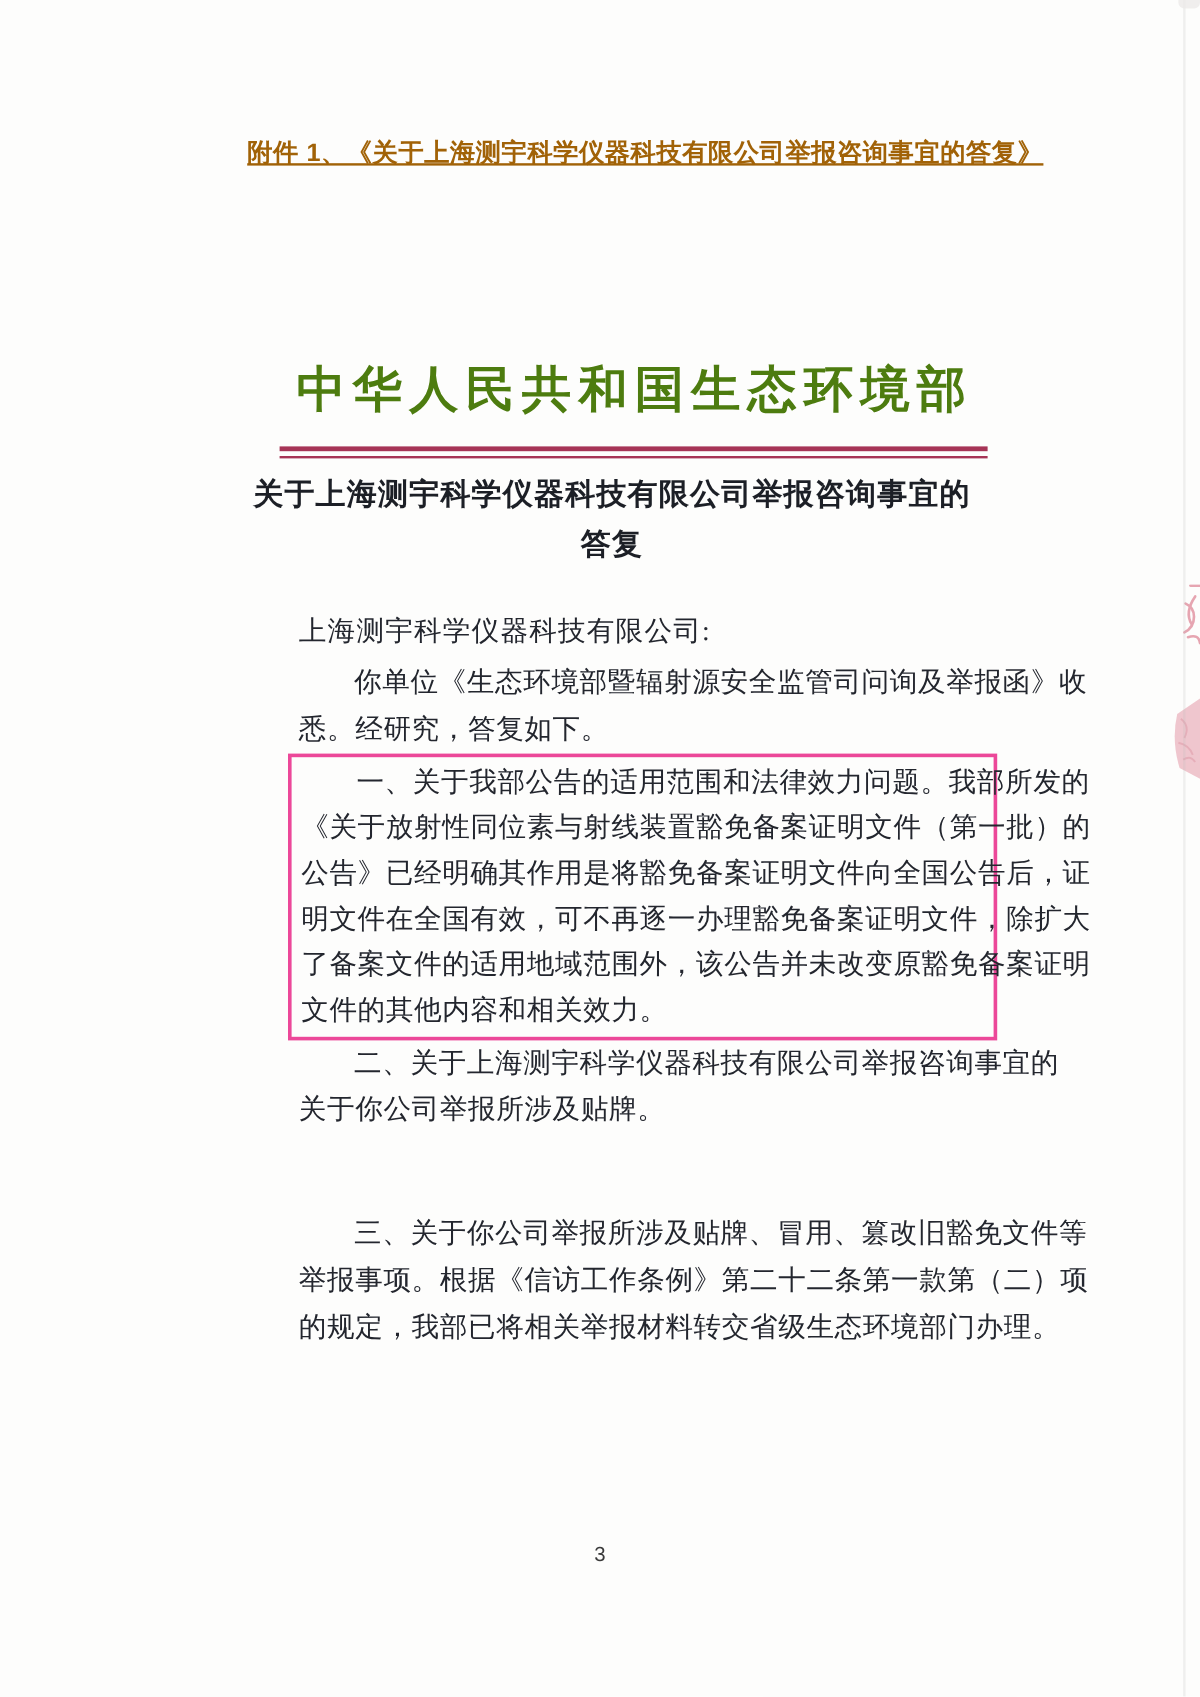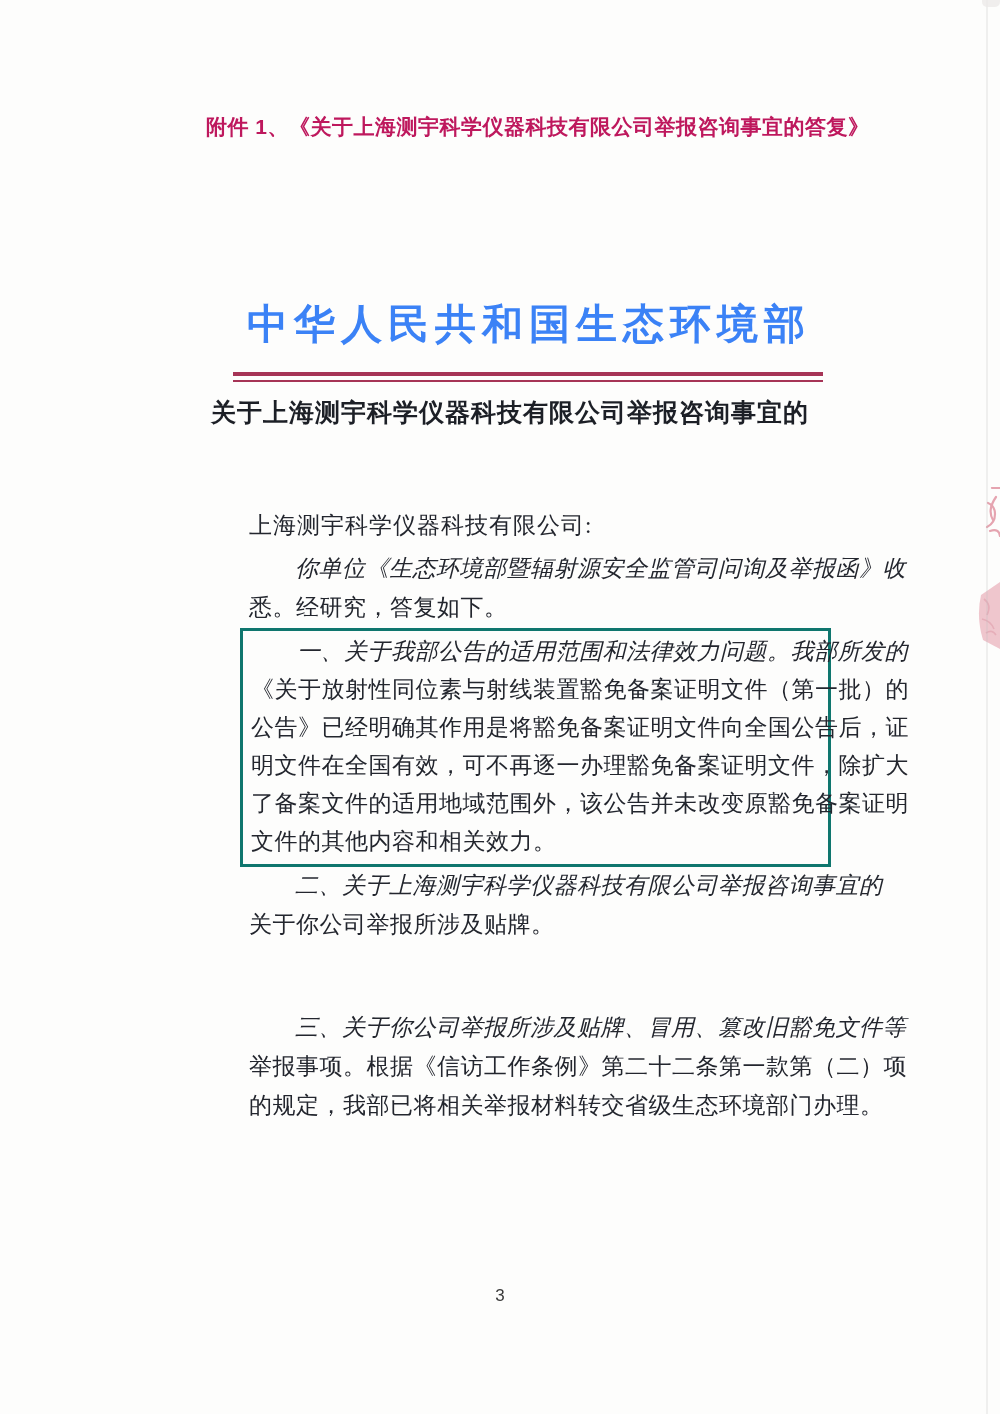--- a/index.html
+++ b/index.html
@@ -5,53 +5,54 @@
   html,body{margin:0;padding:0;background:#ffffff;}
   .page{
     position:relative;width:1000px;height:1414px;margin:0 auto;
     background:#fdfdfc;overflow:hidden;
     font-family:"Liberation Serif","DejaVu Serif",serif;color:#21242b;
   }
   
   .attachment-title{
     position:absolute;left:206px;top:113px;
     font-family:"Liberation Sans","DejaVu Sans",sans-serif;
-    font-weight:bold;font-size:21px;letter-spacing:.5px;color:#be185d;
+    font-weight:bold;font-size:21px;letter-spacing:.5px;color:#a16207;
     white-space:nowrap;
+    text-decoration:underline;
   }
   
   .letterhead{
     position:absolute;left:233px;top:297px;width:592px;
     text-align:center;font-size:41px;font-weight:bold;letter-spacing:6px;
-    color:#3b82f6;white-space:nowrap;
+    color:#4d7c0f;white-space:nowrap;
   }
   .red-rule{
     position:absolute;left:233px;top:372px;width:590px;height:4px;
     border-top:4px solid #a63456;border-bottom:2px solid #a63456;
   }
   
   .doc-title{
     position:absolute;left:160px;top:392px;width:700px;text-align:center;
     font-size:25px;font-weight:bold;line-height:42px;color:#1c1f26;
     letter-spacing:1px;
   }
   
   .body-line{
     height:39px;line-height:39px;font-size:23px;letter-spacing:.5px;
     white-space:nowrap;color:#23262e;
   }
-  .indent{padding-left:46px;font-style:italic;}
+  .indent{padding-left:46px;}
   .salutation{
     position:absolute;left:249px;top:511px;font-size:23px;letter-spacing:1px;
     line-height:30px;color:#23262e;white-space:nowrap;
   }
   .intro{position:absolute;left:249px;top:549px;}
   .red-box{
     position:absolute;left:240px;top:628px;width:577px;
-    border:3px solid #0f766e;padding:2px 0 3px 8px;background:transparent;
+    border:3px solid #ec4899;padding:2px 0 3px 8px;background:transparent;
   }
   .red-box .body-line{height:38px;line-height:38px;}
   .para-two{position:absolute;left:249px;top:866px;}
   .para-three{position:absolute;left:249px;top:980px;margin-top:28px;}
   
   .page-number{
     position:absolute;left:0;top:1286px;width:100%;text-align:center;
     font-family:"Liberation Sans","DejaVu Sans",sans-serif;
     font-size:17px;color:#3a3a3a;
   }
@@ -72,20 +73,21 @@
 <div class="page">
 
   <div class="attachment-title">附件 1、《关于上海测宇科学仪器科技有限公司举报咨询事宜的答复》</div>
 
   <div class="letterhead">中华人民共和国生态环境部</div>
 
   <div class="red-rule"></div>
 
   <div class="doc-title">
     <div>关于上海测宇科学仪器科技有限公司举报咨询事宜的</div>
+    <div>答复</div>
   </div>
 
   <div class="salutation">上海测宇科学仪器科技有限公司:</div>
 
   <div class="intro">
     <div class="body-line indent">你单位《生态环境部暨辐射源安全监管司问询及举报函》收</div>
     <div class="body-line">悉。经研究，答复如下。</div>
   </div>
 
   <div class="red-box">

